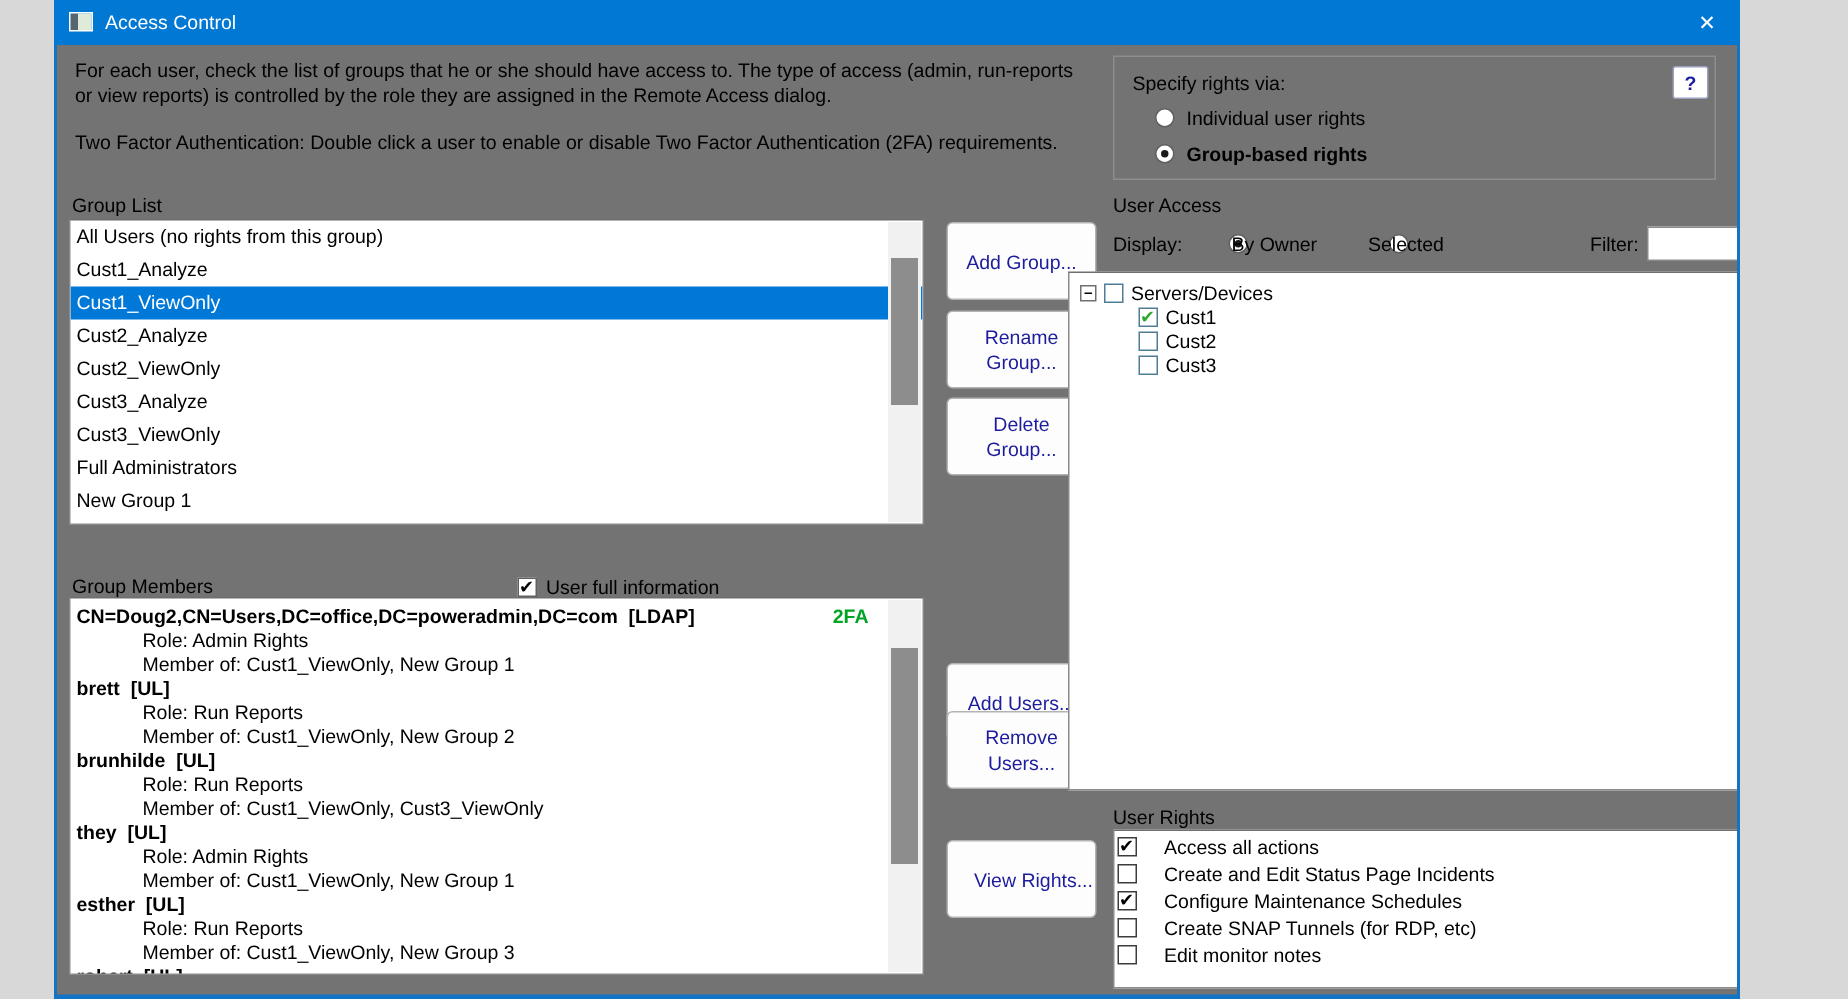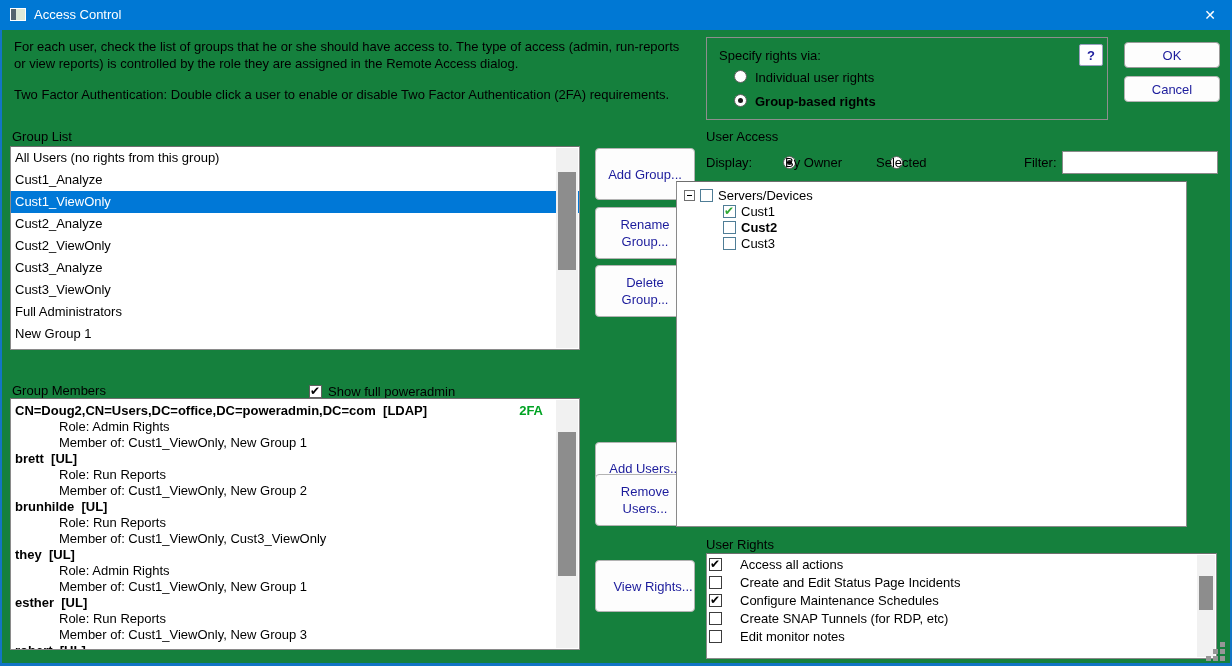--- a/index.html
+++ b/index.html
@@ -1,17 +1,17 @@
 <!DOCTYPE html>
 <html><head>
 <meta charset="utf-8">
 <style>
   html,body{margin:0;padding:0;background:#d8d8d8;}
-  .window{position:relative;width:1232px;height:666px;background:#15803d;overflow:hidden;
-          font-family:"Liberation Sans","DejaVu Sans",sans-serif;font-size:13px;color:#000;}
+  .window{position:relative;width:1124px;height:666px;background:#737373;overflow:hidden;
+          font-family:"Liberation Sans","DejaVu Sans",sans-serif;font-size:13px;color:#000;margin-left:36px;}
   
   .titlebar{position:absolute;left:0;top:0;width:100%;height:30px;background:#0078d4;display:flex;align-items:center;}
   .app-icon{position:absolute;left:10px;top:8px;width:16px;height:13px;border:1px solid #fff;
             background:linear-gradient(90deg,#56656e 0,#56656e 5px,#dfead8 5px);box-sizing:border-box;}
   .win-title{position:absolute;left:34px;top:7px;color:#fff;font-size:13px;}
   .close-btn{position:absolute;right:6px;top:0;width:32px;height:30px;color:#fff;font-size:14px;
              display:flex;align-items:center;justify-content:center;}
   
   .edge{position:absolute;background:#1274c5;}
   .edge-l{left:0;top:30px;bottom:0;width:2px;}
@@ -19,21 +19,21 @@
   .edge-b{left:0;bottom:0;right:0;height:3px;}
   
   .body{position:absolute;left:0;top:30px;width:1232px;height:636px;}
   .abs{position:absolute;}
   .lbl{font-size:13px;color:#000;}
   .intro{left:14px;top:8px;width:676px;line-height:17px;}
   .intro p{margin:0 0 14px 0;}
   
   .groupbox{left:706px;top:7px;width:402px;height:83px;border:1px solid #8e8e8e;box-sizing:border-box;}
   .gb-title{position:absolute;left:12px;top:10px;}
-  .gb-row{position:absolute;left:27px;display:flex;align-items:flex-start;gap:8px;height:16px;}
+  .gb-row{position:absolute;left:27px;display:flex;align-items:center;gap:8px;height:16px;}
   .gb-row[data-checked="true"] .opt-label{font-weight:bold;}
   .help-btn{position:absolute;right:4px;top:6px;width:22px;height:20px;background:#fff;border:1px solid #9a9fc0;
             border-radius:2px;color:#1c1c9c;font-weight:bold;display:flex;align-items:center;justify-content:center;}
   
   .btn{position:absolute;background:#fdfdfd;border:1px solid #b3b3b3;border-radius:4px;color:#1c1c9c;
        display:flex;align-items:center;justify-content:center;text-align:center;line-height:17px;box-sizing:border-box;}
   .btn.default{border-color:#9a9a9a;}
   
   .radio{width:13px;height:13px;border-radius:50%;border:1px solid #5f5f5f;background:#fff;box-sizing:border-box;
          position:relative;flex:none;display:inline-block;}
@@ -123,21 +123,21 @@
     </div>
 
     
     <div class="btn" style="left:595px;top:118px;width:100px;height:52px;">Add Group...</div>
     <div class="btn" style="left:595px;top:177px;width:100px;height:52px;padding:0 18px;">Rename Group...</div>
     <div class="btn" style="left:595px;top:235px;width:100px;height:52px;padding:0 18px;">Delete Group...</div>
 
     
     <div class="abs lbl" style="left:12px;top:353px;">Group Members</div>
     <span class="cb abs" style="left:309px;top:355px;" data-checked="true"></span>
-    <div class="abs lbl" style="left:328px;top:354px;">Show full poweradmin</div>
+    <div class="abs lbl" style="left:328px;top:354px;">User full information</div>
 
     <div class="abs listbox" style="left:10px;top:368px;width:570px;height:252px;">
       <span class="m-badge">2FA</span>
       <div class="members-inner">
         <div class="member">
           <div class="m-name">CN=Doug2,CN=Users,DC=office,DC=poweradmin,DC=com  [LDAP]</div>
           <div class="m-sub">Role: Admin Rights</div>
           <div class="m-sub">Member of: Cust1_ViewOnly, New Group 1</div>
         </div>
         <div class="member">
@@ -188,21 +188,21 @@
     <div class="abs listbox" style="left:676px;top:151px;width:511px;height:346px;padding-top:5px;">
       <div class="tree-row" style="margin-left:7px;">
         <span class="expander"></span>
         <span class="cb tree" data-checked="false"></span>
         <span>Servers/Devices</span>
       </div>
       <div class="tree-row" style="margin-left:46px;">
         <span class="cb tree" data-checked="true"></span>
         <span>Cust1</span>
       </div>
-      <div class="tree-row" style="margin-left:46px;font-weight:bold;">
+      <div class="tree-row" style="margin-left:46px;">
         <span class="cb tree" data-checked="false"></span>
         <span>Cust2</span>
       </div>
       <div class="tree-row" style="margin-left:46px;">
         <span class="cb tree" data-checked="false"></span>
         <span>Cust3</span>
       </div>
     </div>
 
     

